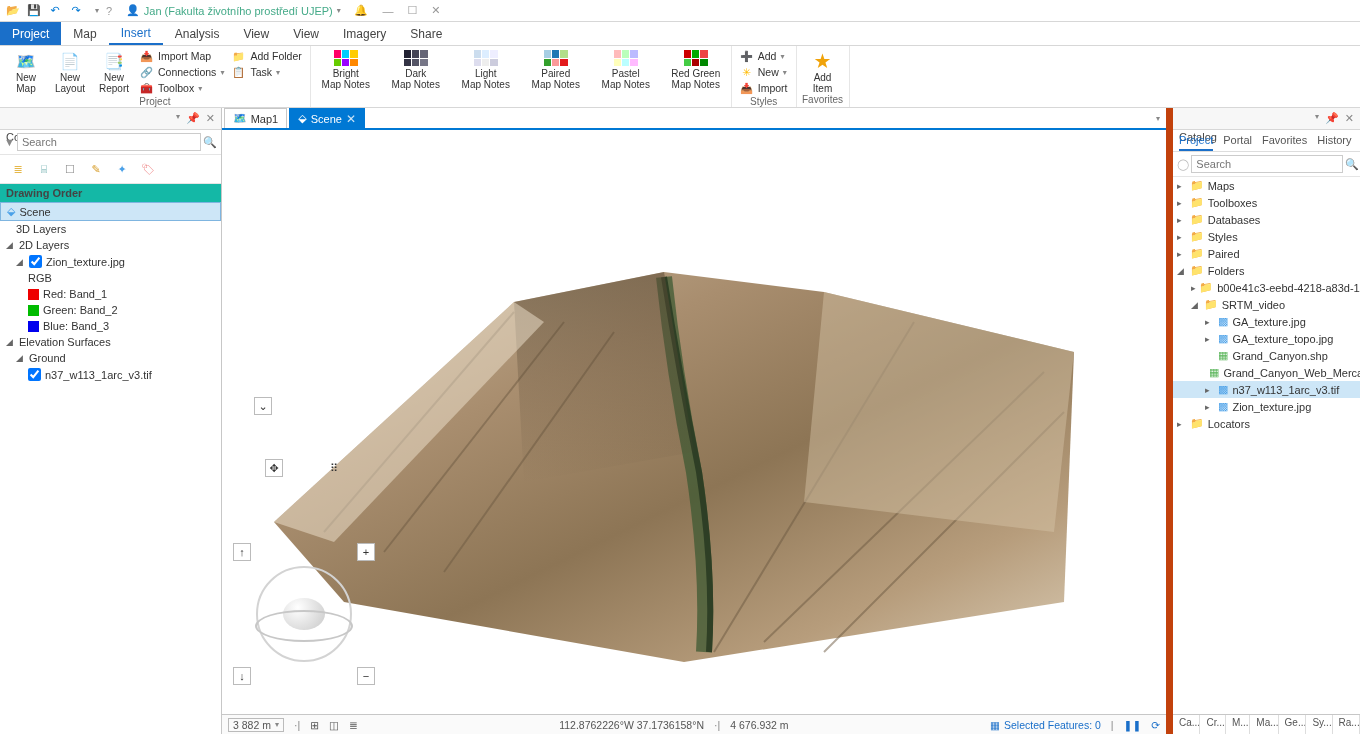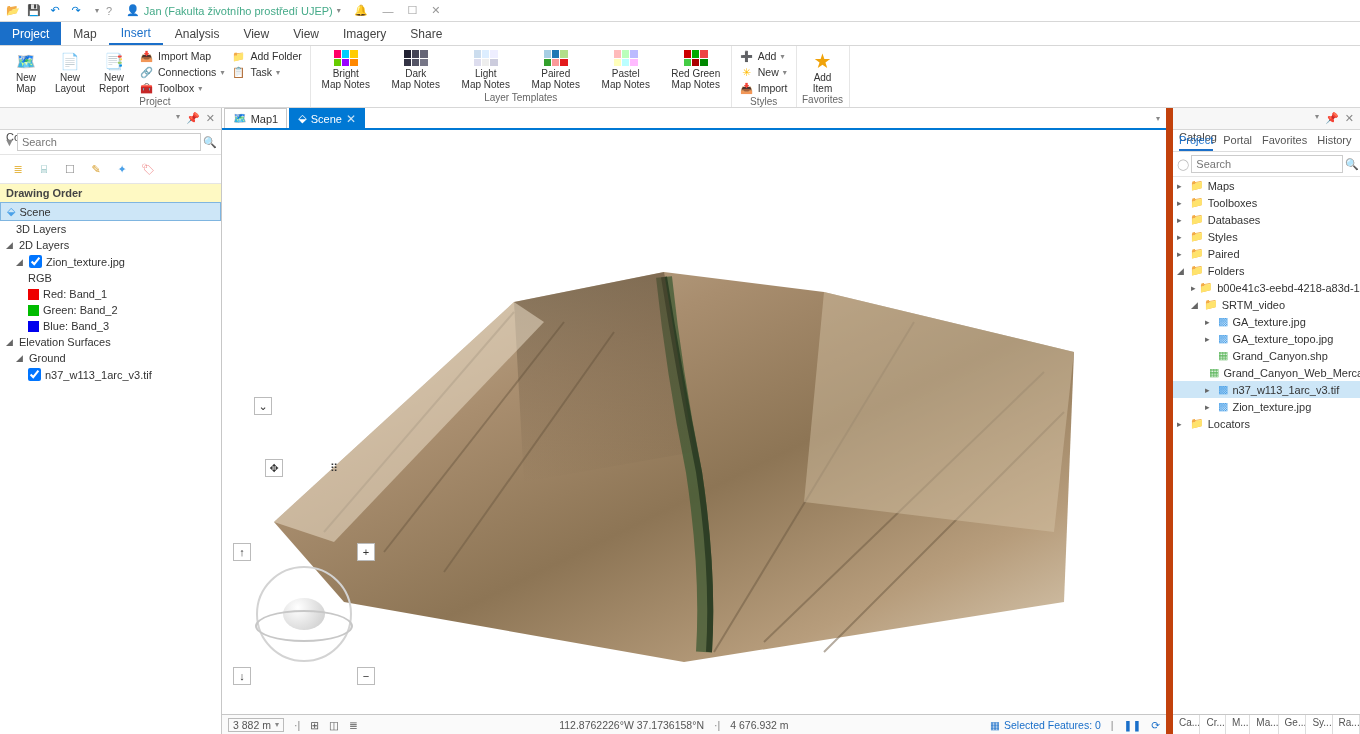--- a/index.html
+++ b/index.html
@@ -41,21 +41,21 @@
 
 .pane { background: #fff; display: flex; flex-direction: column; border-right: 1px solid #c7c7c7; }
 .pane.right { border-right: none; border-left: 7px solid #c2410c; }
 .pane-header { height: 22px; display: flex; align-items: center; padding: 0 6px; border-bottom: 1px solid #d7d7d7; background: #f7f7f7; }
 .pane-header .title { flex: 1; font-weight: 400; color: #444; margin-top: 36px; }
 .pane-header .controls { display: flex; gap: 6px; color: #888; }
 .search-row { display: flex; align-items: center; padding: 3px 4px; border-bottom: 1px solid #e5e5e5; gap: 2px; }
 .search-row input { flex: 1; border: 1px solid #ccc; padding: 2px 4px; font-size: 11px; }
 .toolbar-row { display: flex; gap: 6px; padding: 4px 8px; border-bottom: 1px solid #e5e5e5; }
 .toolbar-row .tb { width: 20px; height: 20px; display: flex; align-items: center; justify-content: center; cursor: pointer; }
-.section-hdr { background: #fef9c3; padding: 3px 6px; font-weight: bold; color: #444; }
+.section-hdr { background: #14b8a6; padding: 3px 6px; font-weight: bold; color: #444; }
 .tree { overflow: auto; flex: 1; }
 .tree-node { padding: 2px 6px; display: flex; align-items: center; gap: 4px; cursor: pointer; white-space: nowrap; }
 .tree-node.sel { background: #cde6f7; border: 1px solid #7fb5e0; }
 .tree-node .toggle { width: 9px; font-size: 9px; color: #666; }
 .legend-swatch { width: 11px; height: 11px; display: inline-block; }
 .indent1 { padding-left: 16px; } .indent2 { padding-left: 28px; }
 
 
 .view-area { flex: 1; display: flex; flex-direction: column; min-width: 0; background: #fff; }
 .view-tabs { height: 22px; background: #fff; display: flex; align-items: stretch; border-bottom: 2px solid #0078d4; padding-left: 2px; }
@@ -247,21 +247,20 @@
             <span style="background: rgb(0, 170, 0);"></span>
             <span style="background: rgb(238, 68, 68);"></span>
             <span style="background: rgb(68, 204, 68);"></span>
             <span style="background: rgb(170, 0, 0);"></span>
             <span style="background: rgb(0, 136, 0);"></span>
           </div>
           <div class="big-btn-label" style="white-space: pre-line;">Red Green
 Map Notes</div>
         </div>
       </div>
-    <div class="ribbon-group-label">Layer Templates</div>
   </div>
 
   <div class="ribbon-group">
     <div class="ribbon-group-content">
       <div style="display:flex;flex-direction:column;">
         <div class="small-btn-row">
             <span class="ic" style="color:#5a5">➕</span>
             <span>Add</span>
             <span class="chev">▾</span>
           </div>

